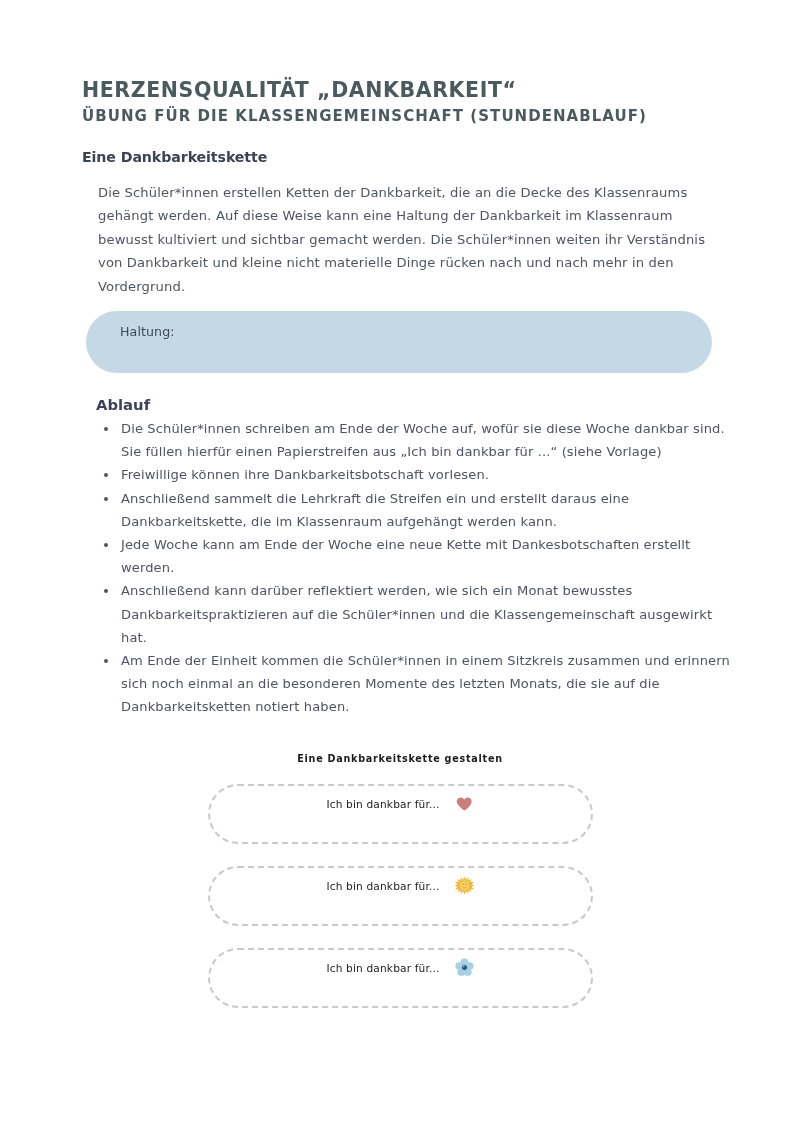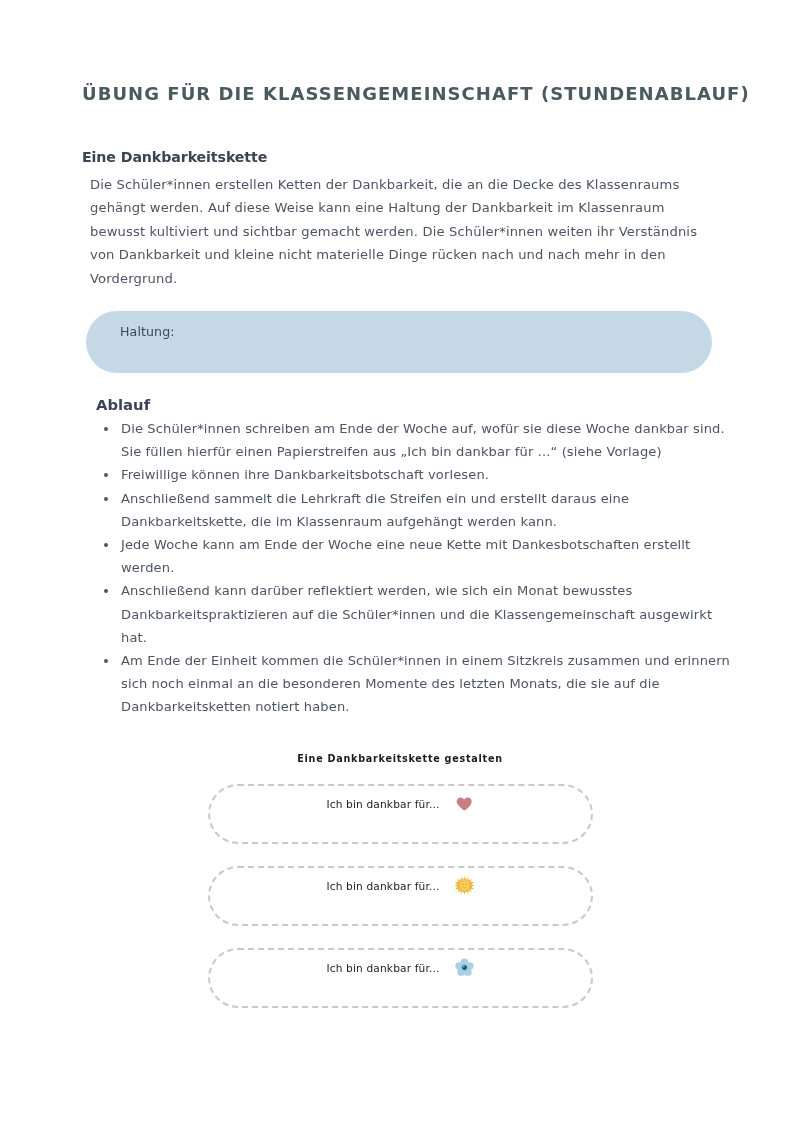--- a/index.html
+++ b/index.html
@@ -31,21 +31,21 @@
   .doc-title {
     font-size: 20.5px;
     font-weight: 700;
     letter-spacing: 0.6px;
     color: #4a5a5e;
     line-height: 1.18;
     margin: 0;
     white-space: nowrap;
   }
   .doc-subtitle {
-    font-size: 18px;
+    font-size: 15px;
     font-weight: 700;
     letter-spacing: 1.05px;
     color: #4a5a5e;
     margin: 5px 0 0 0;
     white-space: nowrap;
   }
 
   
   .intro {
     position: absolute;
@@ -58,21 +58,21 @@
     font-weight: 700;
     color: #3b4456;
     letter-spacing: -0.1px;
     margin: 0 0 6px 0;
   }
   .intro-body {
     font-size: 13.1px;
     line-height: 23.4px;
     color: #4d5463;
     letter-spacing: 0.15px;
-    margin: 8px;
+    margin: 16px;
   }
 
   
   .material-pill {
     position: absolute;
     left: 86px;
     top: 311px;
     width: 626px;
     height: 62px;
     background: #c5d8e6;
@@ -191,20 +191,21 @@
     color: #111111;
     white-space: nowrap;
   }
 </style>
 </head>
 <body>
 
 <div class="page">
 
   <div class="header">
+    <h1 class="doc-title">HERZENSQUALITÄT „DANKBARKEIT“</h1>
     <div class="doc-subtitle">ÜBUNG FÜR DIE KLASSENGEMEINSCHAFT (STUNDENABLAUF)</div>
   </div>
 
   <div class="intro">
     <h2 class="section-heading">Eine Dankbarkeitskette</h2>
     <p class="intro-body">Die Schüler*innen erstellen Ketten der Dankbarkeit, die an die Decke des Klassenraums gehängt werden. Auf diese Weise kann eine Haltung der Dankbarkeit im Klassenraum bewusst kultiviert und sichtbar gemacht werden. Die Schüler*innen weiten ihr Verständnis von Dankbarkeit und kleine nicht materielle Dinge rücken nach und nach mehr in den Vordergrund.</p>
   </div>
 
   <div class="material-pill">
     <div class="material-line">Haltung:</div>

